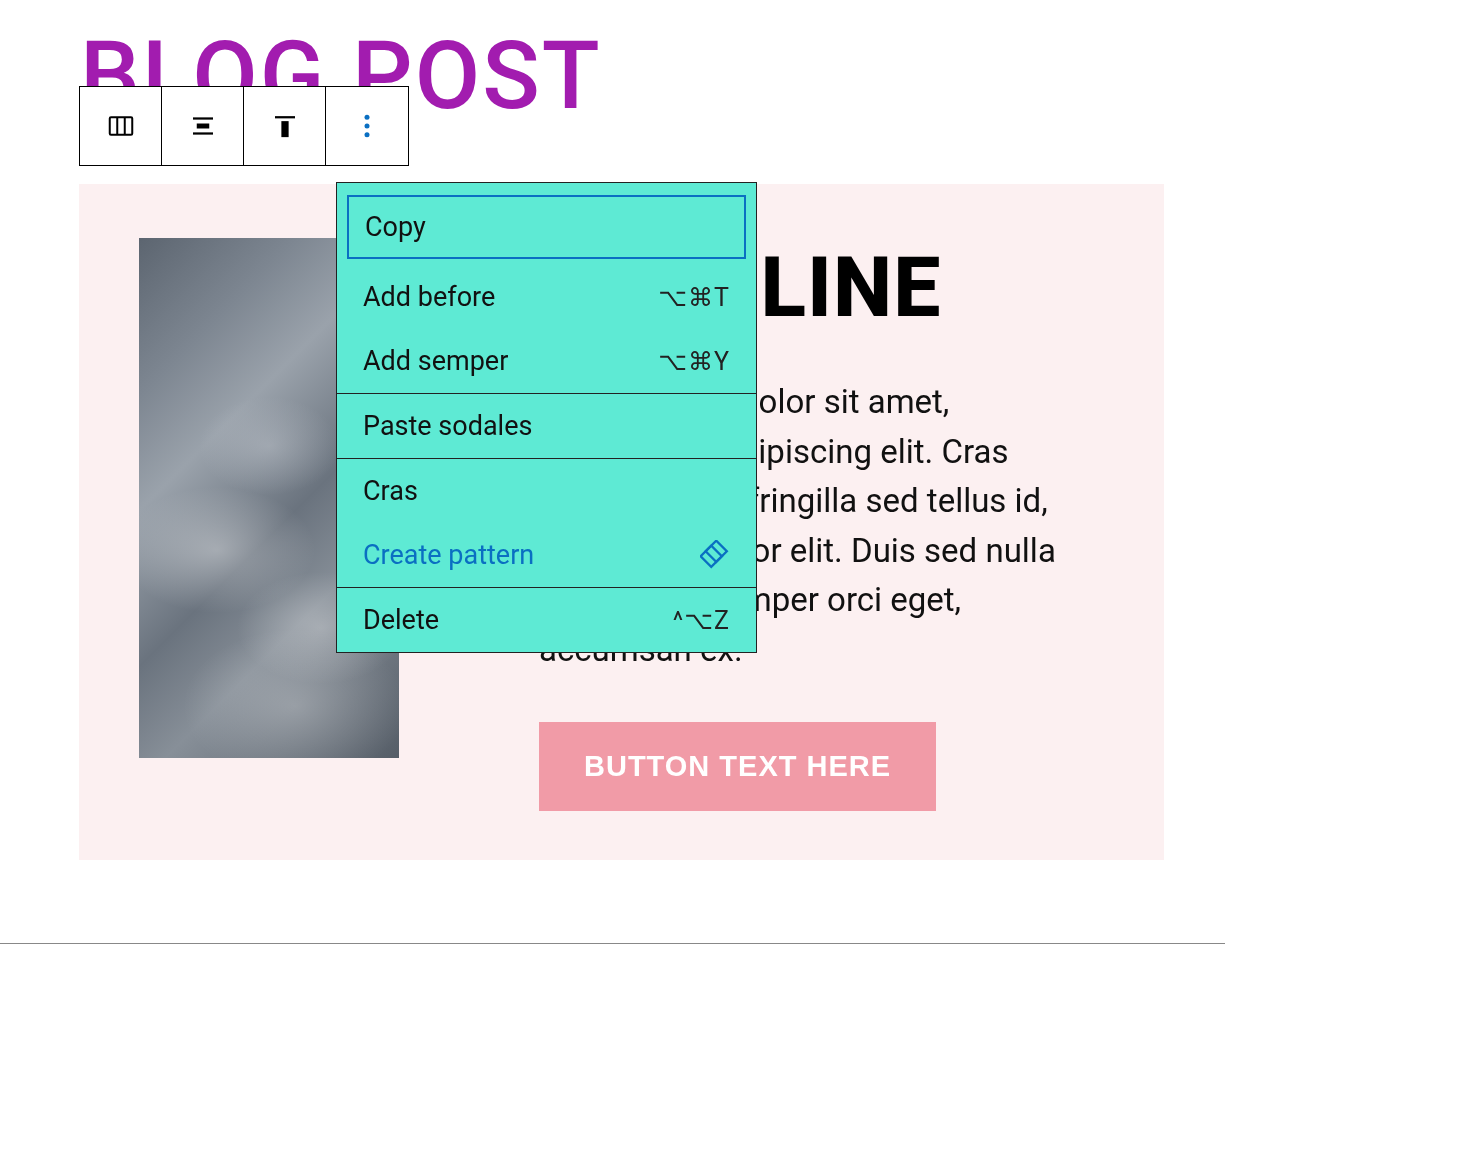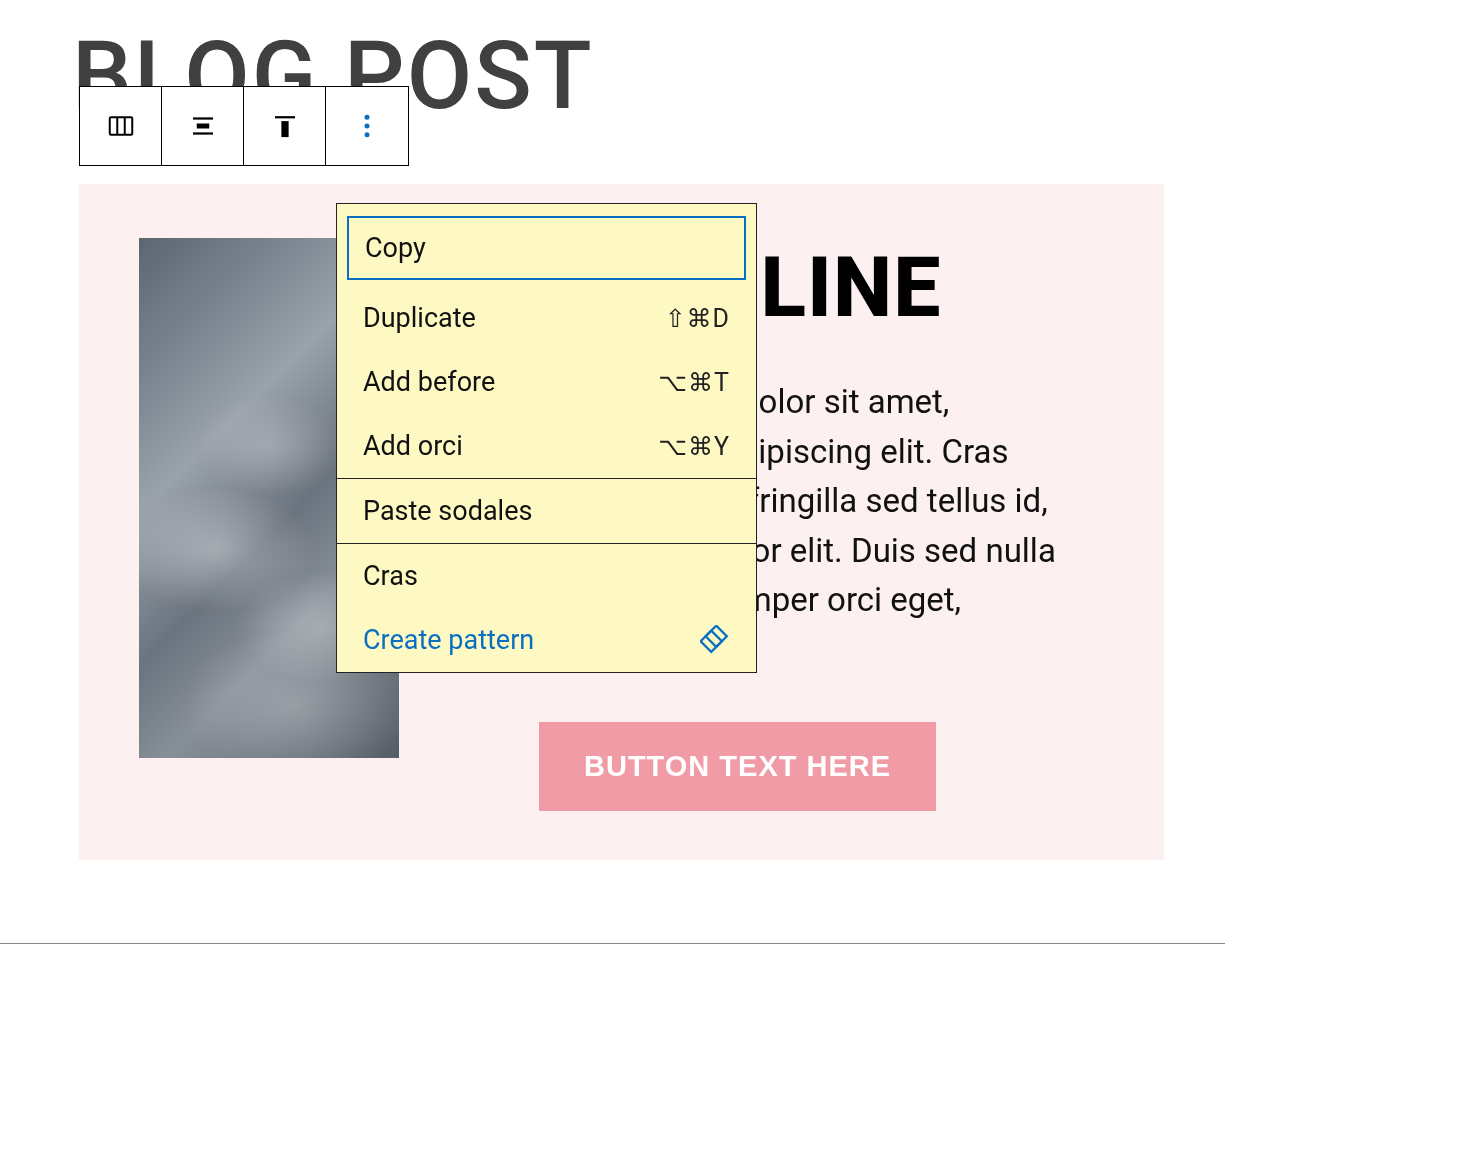--- a/index.html
+++ b/index.html
@@ -7,25 +7,25 @@
     font-family: -apple-system, BlinkMacSystemFont, "Segoe UI", Roboto, sans-serif;
     background: #fff;
     width: 1482px;
     height: 1174px;
     position: relative;
     overflow: hidden;
   }
   .page-title {
     position: absolute;
     top: 20px;
-    left: 72px;
+    left: 80px;
     font-size: 95px;
     font-weight: 500;
     letter-spacing: 2px;
-    color: #404040;
+    color: #a21caf;
   }
   .toolbar {
     position: absolute;
     top: 86px;
     left: 79px;
     display: flex;
     background: #fff;
     border: 1px solid #000;
     z-index: 10;
   }
@@ -103,24 +103,24 @@
   .bottom-line {
     position: absolute;
     top: 943px;
     left: 0;
     width: 1225px;
     height: 1px;
     background: #888;
   }
   .dropdown {
     position: absolute;
-    top: 203px;
+    top: 182px;
     left: 336px;
     width: 421px;
-    background: #fef9c3;
+    background: #5eead4;
     border: 1px solid #222;
     z-index: 20;
   }
   .menu-group { border-bottom: 1px solid #222; padding: 0; }
   .menu-group:last-child { border-bottom: none; }
   .menu-item {
     display: flex;
     align-items: center;
     justify-content: space-between;
     padding: 16px 26px;
@@ -198,29 +198,25 @@
 </div>
 
 <div class="bottom-line"></div>
 
 <div class="dropdown">
   <div class="menu-group">
     <div class="menu-item highlighted">
       <span>Copy</span>
     </div>
     <div class="menu-item">
-      <span>Duplicate</span>
-      <span class="shortcut">⇧⌘D</span>
-    </div>
-    <div class="menu-item">
       <span>Add before</span>
       <span class="shortcut">⌥⌘T</span>
     </div>
     <div class="menu-item">
-      <span>Add orci</span>
+      <span>Add semper</span>
       <span class="shortcut">⌥⌘Y</span>
     </div>
   </div>
   <div class="menu-group">
     <div class="menu-item">
       <span>Paste sodales</span>
     </div>
   </div>
   <div class="menu-group">
     <div class="menu-item">
@@ -229,13 +225,19 @@
     <div class="menu-item blue">
       <span>Create pattern</span>
       <span class="menu-icon">
         <svg viewBox="0 0 24 24" fill="none" stroke="#0a6fc2" stroke-width="1.8">
           <rect x="7" y="3" width="12" height="12" transform="rotate(45 13 9)"></rect>
           <rect x="3" y="7" width="12" height="12" transform="rotate(45 9 13)"></rect>
         </svg>
       </span>
     </div>
   </div>
+  <div class="menu-group">
+    <div class="menu-item">
+      <span>Delete</span>
+      <span class="shortcut">^⌥Z</span>
+    </div>
+  </div>
 </div>
 
 </body></html>

